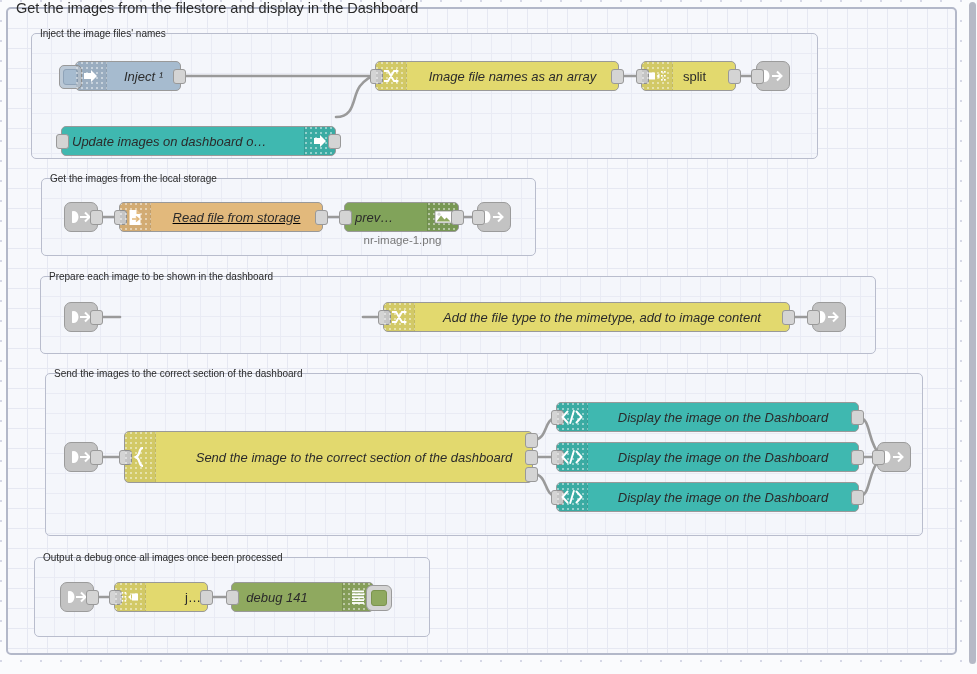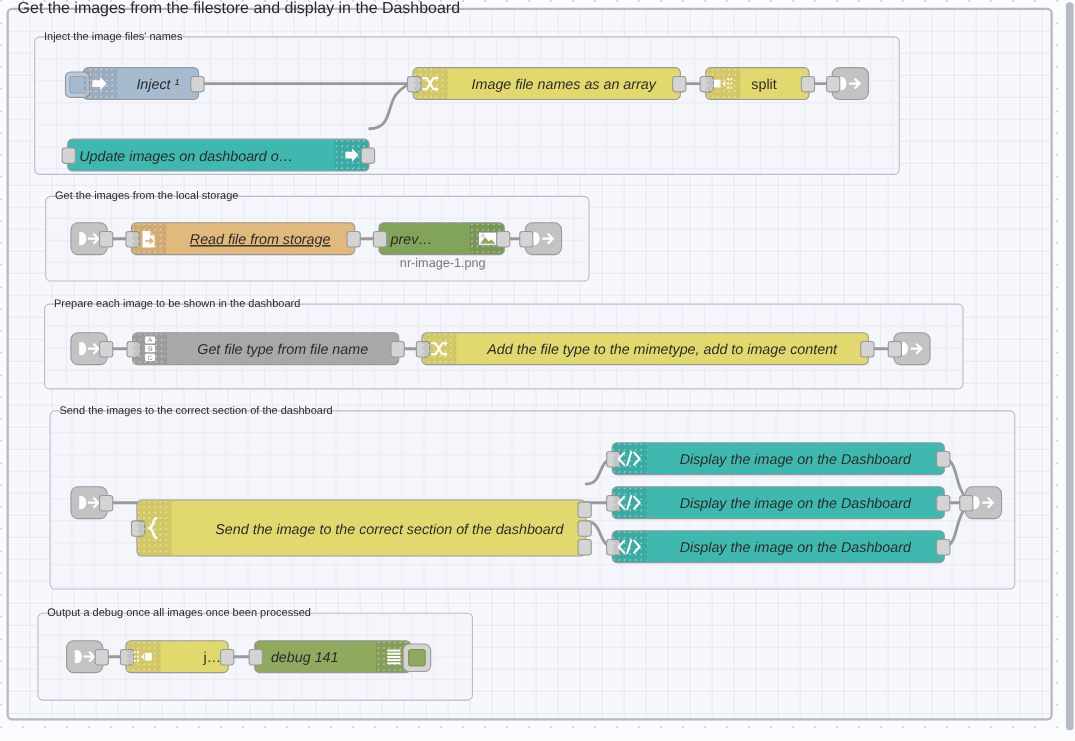--- a/index.html
+++ b/index.html
@@ -403,35 +403,20 @@
   <div class="node linknode" style="left:64px; top:302px;">
     <span class="ico">
       <svg class="g-svg" width="19" height="16" viewBox="0 0 19 16">
         <path d="M2 2 a7 6 0 0 0 0 12 a4.5 6 0 0 0 0 -12 z" fill="#ffffff"></path>
         <path d="M8 8 h9 M13 3.5 L17.5 8 L13 12.5" stroke="#ffffff" stroke-width="2" fill="none"></path>
       </svg>
     </span>
     <span class="port out"></span>
   </div>
 
-  <div class="node n-grey" style="left:120px; top:302px; width:243px;">
-    <span class="port in"></span>
-    <span class="ico">
-      <svg class="g-svg" width="13" height="24" viewBox="0 0 13 24">
-        <rect x="2" y="0.8" width="9" height="6.5" rx="1" fill="#ffffff"></rect>
-        <rect x="2" y="8.7" width="9" height="6.5" rx="1" fill="#ffffff"></rect>
-        <rect x="2" y="16.6" width="9" height="6.5" rx="1" fill="#ffffff"></rect>
-        <text x="6.5" y="6.2" font-size="6" font-family="Liberation Sans, sans-serif" fill="#8a8a8a" text-anchor="middle">A</text>
-        <text x="6.5" y="14.1" font-size="6" font-family="Liberation Sans, sans-serif" fill="#8a8a8a" text-anchor="middle">B</text>
-        <text x="6.5" y="22" font-size="6" font-family="Liberation Sans, sans-serif" fill="#8a8a8a" text-anchor="middle">C</text>
-      </svg>
-    </span>
-    <span class="label center">Get file type from file name</span>
-    <span class="port out"></span>
-  </div>
 
   <div class="node n-yellow" style="left:383px; top:302px; width:407px;">
     <span class="port in"></span>
     <span class="ico">
       <svg class="g-svg" width="17" height="16" viewBox="0 0 17 16">
         <path d="M1 3 h4 l6 10 h4 M1 13 h4 l6 -10 h4" stroke="#ffffff" stroke-width="1.9" fill="none"></path>
         <path d="M13 1 l3.2 2 -3.2 2 z M13 11 l3.2 2 -3.2 2 z" fill="#ffffff"></path>
       </svg>
     </span>
     <span class="label center">Add the file type to the mimetype, add to image content</span>
@@ -451,21 +436,21 @@
   <div class="node linknode" style="left:64px; top:442px;">
     <span class="ico">
       <svg class="g-svg" width="19" height="16" viewBox="0 0 19 16">
         <path d="M2 2 a7 6 0 0 0 0 12 a4.5 6 0 0 0 0 -12 z" fill="#ffffff"></path>
         <path d="M8 8 h9 M13 3.5 L17.5 8 L13 12.5" stroke="#ffffff" stroke-width="2" fill="none"></path>
       </svg>
     </span>
     <span class="port out"></span>
   </div>
 
-  <div class="node n-yellow" style="left:124px; top:454px; width:409px; height:52px;gap:20px;">
+  <div class="node n-yellow" style="left:124px; top:431px; width:409px; height:52px;gap:20px;">
     <span class="port in"></span>
     <span class="ico" style="border-radius:4px 0 0 4px">
       <svg class="g-svg" width="16" height="20" viewBox="0 0 16 20">
         <path d="M11 1 C6 1 9 8 4 10 C9 12 6 19 11 19" stroke="#ffffff" stroke-width="2.2" fill="none"></path>
         <path d="M6 7 l-3.5 3 3.5 3 z" fill="#ffffff"></path>
       </svg>
     </span>
     <span class="label center">Send the image to the correct section of the dashboard</span>
     <span class="port out" style="margin-top:-24px"></span>
     <span class="port out"></span>

